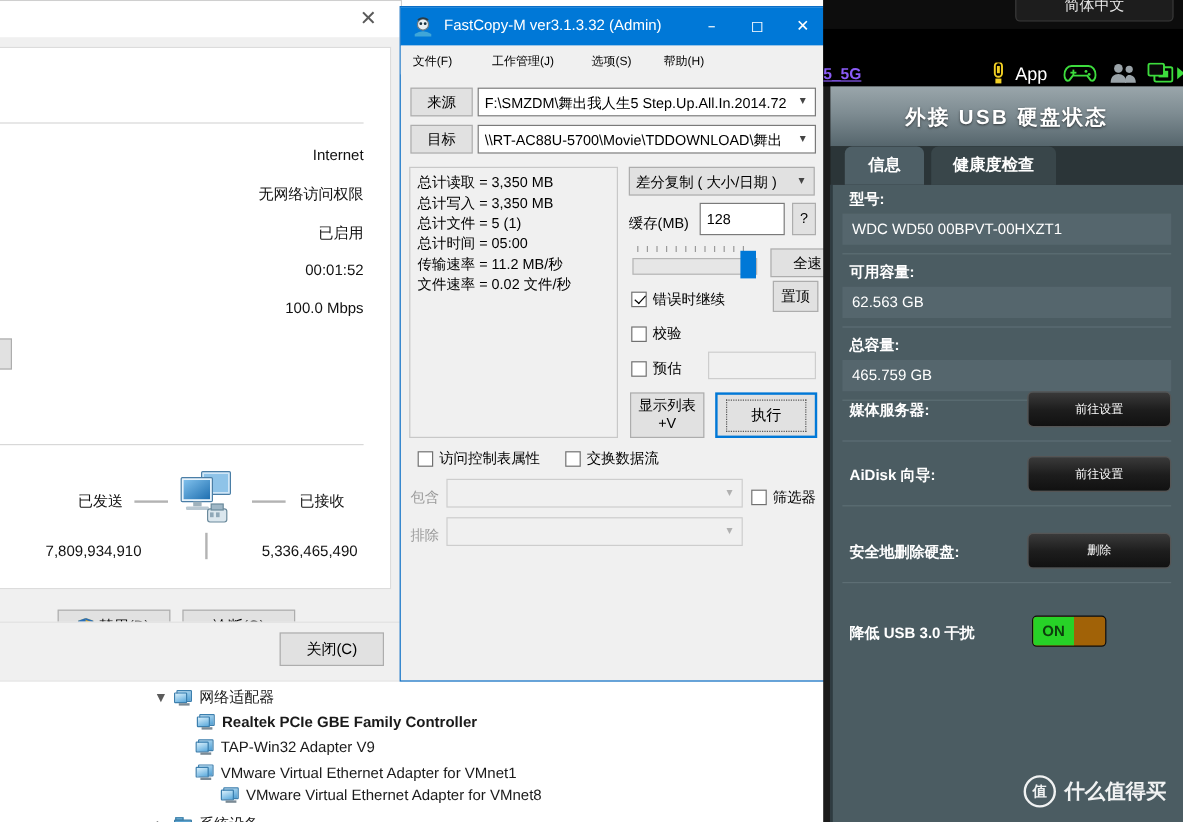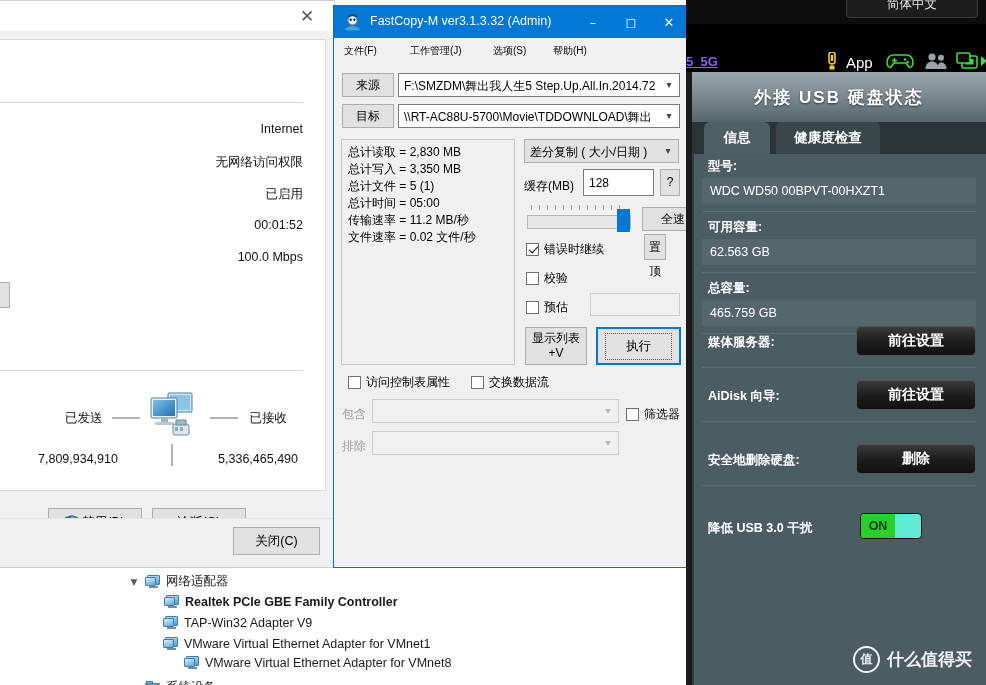--- a/index.html
+++ b/index.html
@@ -173,25 +173,25 @@
   .rt-fvalue{
     position:absolute;left:8px;right:10px;height:26px;background:#55666d;
     color:#ffffff;font-size:12.5px;line-height:26px;padding-left:8px;box-sizing:border-box;
     white-space:nowrap;
   }
   .rt-sep{position:absolute;left:8px;right:10px;height:1px;background:#5d6e74;}
   .rt-btn{
     position:absolute;height:30px;border-radius:5px;
     background:linear-gradient(180deg,#3a3a3a 0%,#1d1d1d 52%,#111111 100%);
     border:1px solid #555;box-sizing:border-box;
-    color:#ffffff;font-size:14px;font-weight:bold;
+    color:#ffffff;font-size:10px;font-weight:normal;
     display:flex;align-items:center;justify-content:center;cursor:default;
   }
   #rt-toggle{
-    position:absolute;width:62px;height:26px;border-radius:4px;background:#5eead4;
+    position:absolute;width:62px;height:26px;border-radius:4px;background:#a16207;
     border:1px solid #0d0d0d;box-sizing:border-box;overflow:hidden;cursor:default;
   }
   #rt-toggle .on{
     position:absolute;left:0;top:0;width:34px;height:100%;background:#27d227;
     color:#0d3c0d;font-size:12.5px;font-weight:bold;display:flex;align-items:center;justify-content:center;
   }
   #watermark{
     position:absolute;right:14px;bottom:12px;display:flex;align-items:center;gap:7px;
     color:#ffffff;font-size:17px;font-weight:bold;opacity:.92;
   }
@@ -366,21 +366,21 @@
     <div class="arw">▾</div>
   </div>
 
   <div class="fc-lbl-btn" style="left:8px;top:98px;width:52px;height:24px;">目标</div>
   <div class="fc-combo" style="left:64px;top:98px;width:282px;height:24px;">
     <div class="txt">\\RT-AC88U-5700\Movie\TDDOWNLOAD\舞出</div>
     <div class="arw">▾</div>
   </div>
 
   <div id="fc-statpane">
-    <div class="fc-stat" style="left:6px;top:4px;">总计读取 = 2,830 MB</div>
+    <div class="fc-stat" style="left:6px;top:4px;">总计读取 = 3,350 MB</div>
     <div class="fc-stat" style="left:6px;top:21px;">总计写入 = 3,350 MB</div>
     <div class="fc-stat" style="left:6px;top:38px;">总计文件 = 5 (1)</div>
     <div class="fc-stat" style="left:6px;top:55px;">总计时间 = 05:00</div>
     <div class="fc-stat" style="left:6px;top:72px;">传输速率 = 11.2 MB/秒</div>
     <div class="fc-stat" style="left:6px;top:89px;">文件速率 = 0.02 文件/秒</div>
   </div>
 
   <div class="fc-combo" style="left:190px;top:133px;width:155px;height:24px;background:#e1e1e1;border:1px solid #adadad;">
     <div class="txt">差分复制 ( 大小/日期 )</div>
     <div class="arw">▾</div>
@@ -407,21 +407,21 @@
     <div class="tick" style="left:285px;top:199px;height:5px;"></div>
     <div id="fc-slider-track" style="left:193px;top:209px;width:104px;height:14px;"></div>
     <div id="fc-slider-thumb" style="left:283px;top:203px;width:13px;height:23px;"></div>
   </div>
   <div class="fc-lbl-btn" style="left:308px;top:201px;width:62px;height:24px;">全速</div>
 
   <div class="fc-cb" style="left:192px;top:235px;">
     <span class="box checked"></span>
     <span>错误时继续</span>
   </div>
-  <div class="fc-lbl-btn" style="left:310px;top:228px;width:22px;height:26px;line-height:24px;">置顶</div>
+  <div class="fc-lbl-btn" style="left:310px;top:228px;width:38px;height:26px;line-height:24px;">置顶</div>
 
   <div class="fc-cb" style="left:192px;top:264px;">
     <span class="box"></span>
     <span>校验</span>
   </div>
 
   <div class="fc-cb" style="left:192px;top:293px;">
     <span class="box"></span>
     <span>预估</span>
   </div>

